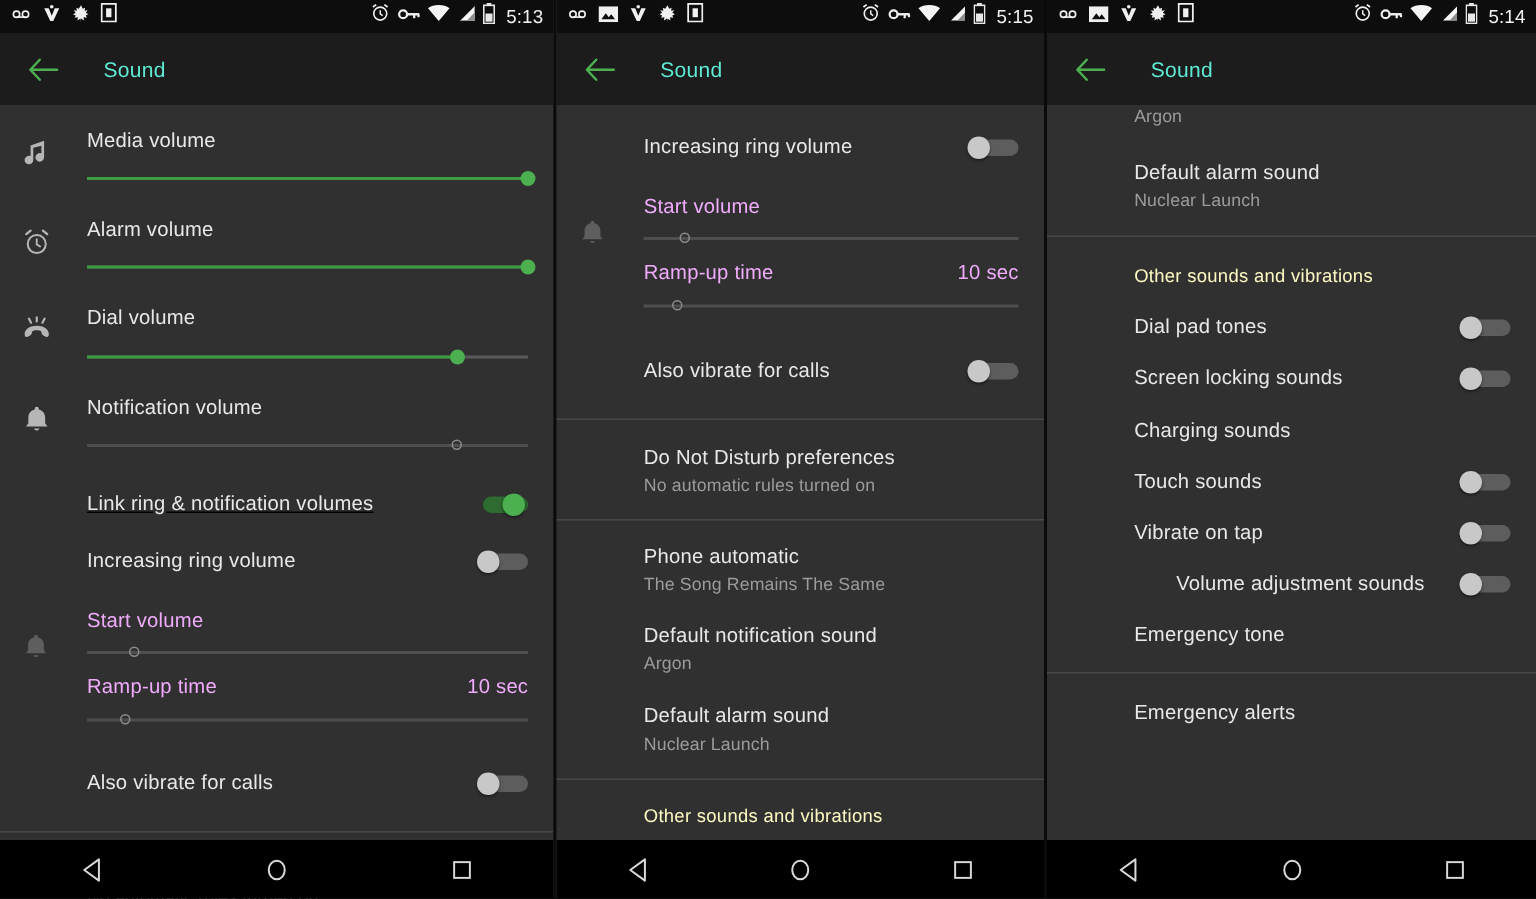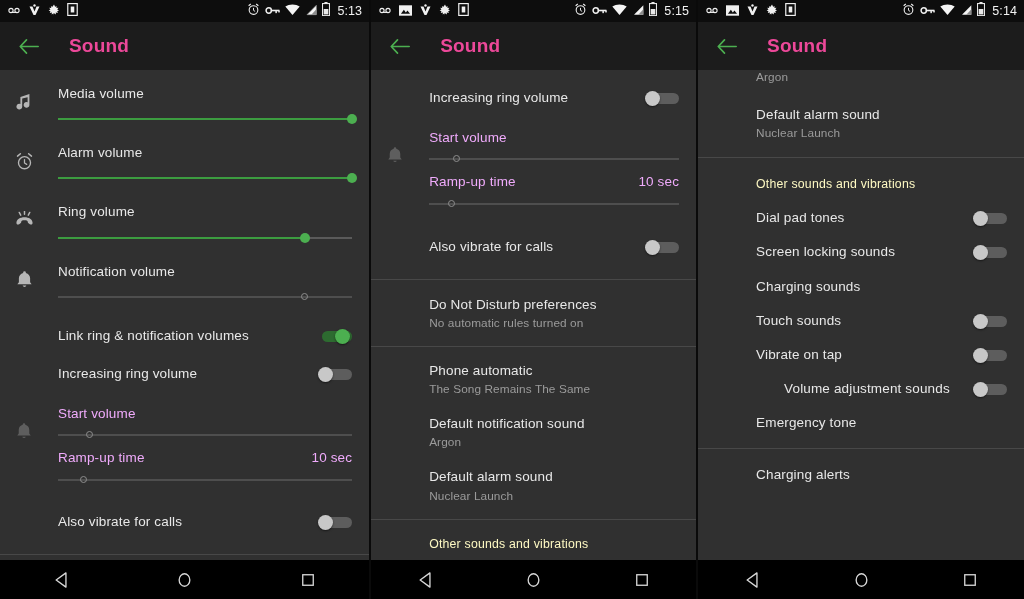--- a/index.html
+++ b/index.html
@@ -47,25 +47,24 @@
     padding-left: 14px;
     position: relative;
     z-index: 4;
   }
   .back-btn {
     width: 30px; height: 30px;
     display: flex; align-items: center; justify-content: center;
     cursor: pointer;
   }
   .appbar-title {
-    color: #ec4899;
-    font-size: 19px;
+    color: #5eead4;
+    font-size: 14px;
     margin-left: 25px;
     letter-spacing: .2px;
-    font-weight: bold;
   }
 
   
   .content {
     position: absolute;
     left: 0; right: 0;
     top: 70px;
     bottom: 0;
     background: #303030;
   }
@@ -264,21 +263,21 @@
         </div>
       </div>
 
       <div class="row" style="padding-top:18px;">
         <div class="rail-icon" style="top:22px;">
           <svg width="21" height="18" viewBox="0 0 26 22">
               <path d="M3 14.5c0-4.4 4.5-7 10-7s10 2.6 10 7c0 1.3-.6 2.2-1.6 2.2-1.3 0-2.4-.8-3.4-1.6-.6-.5-1-1.2-1-2 0-1.3-1.8-1.8-4-1.8s-4 .5-4 1.8c0 .8-.4 1.5-1 2-1 .8-2.1 1.6-3.4 1.6C3.6 16.7 3 15.8 3 14.5z" fill="#b6b6b6"></path>
               <path d="M13 0v4M6.5 1.6l1.8 3.4M19.5 1.6l-1.8 3.4" stroke="#b6b6b6" stroke-width="1.8" stroke-linecap="round"></path>
             </svg>
         </div>
-        <div class="title">Ring volume</div>
+        <div class="title">Dial volume</div>
         <div class="slider">
           <div class="track"></div>
           <div class="fill" style="width:84%;"></div>
           <div class="thumb" style="left:84%;"></div>
         </div>
       </div>
 
       <div class="row" style="padding-top:18px;">
         <div class="rail-icon" style="top:22px;">
           <svg width="17" height="19" viewBox="0 0 20 22">
@@ -286,21 +285,21 @@
               <path d="M7.8 18.2a2.3 2.3 0 0 0 4.4 0z" fill="#b6b6b6"></path>
             </svg>
         </div>
         <div class="title">Notification volume</div>
         <div class="slider">
           <div class="track dis"></div>
           <div class="thumb hollow" style="left:84%;"></div>
         </div>
       </div>
 
-      <div class="row" style="padding-top:23px;">
+      <div class="row" style="padding-top:23px;text-decoration:underline;">
         <div class="row-line">
           <div class="title">Link ring &amp; notification volumes</div>
           <div class="toggle on">
             <div class="tg-track"></div>
             <div class="tg-thumb"></div>
           </div>
         </div>
       </div>
 
       <div class="row" style="padding-top:22px;">
@@ -675,21 +674,21 @@
         </div>
       </div>
 
       <div class="row" style="padding-top:18px;padding-bottom:16px;">
         <div class="title">Emergency tone</div>
       </div>
 
       <div class="divider"></div>
 
       <div class="row" style="padding-top:18px;">
-        <div class="title">Charging alerts</div>
+        <div class="title">Emergency alerts</div>
       </div>
     </div>
 
     <div class="navbar">
       <div class="nav-btn">
           <svg width="15" height="16" viewBox="0 0 16 18">
             <path d="M13 1L2 9l11 8z" fill="none" stroke="#d8d8d8" stroke-width="1.5" stroke-linejoin="round"></path>
           </svg>
         </div>
       <div class="nav-btn">

